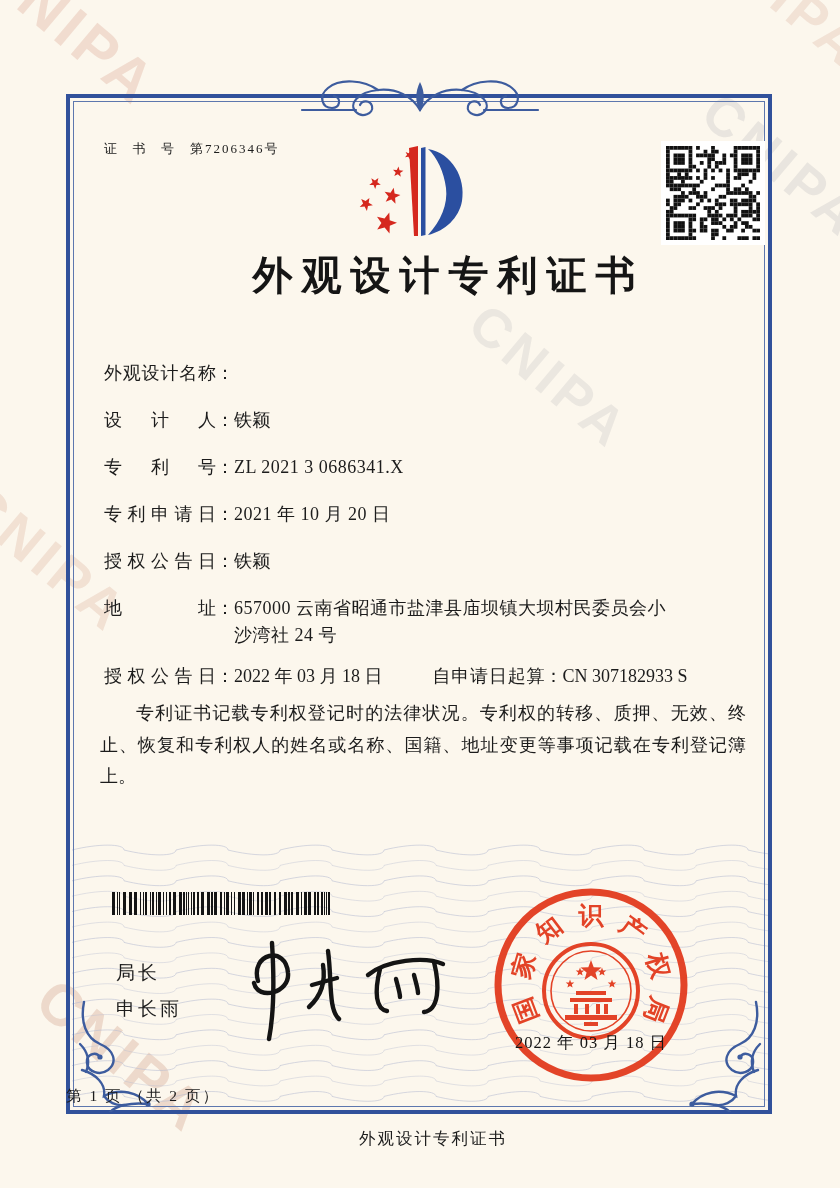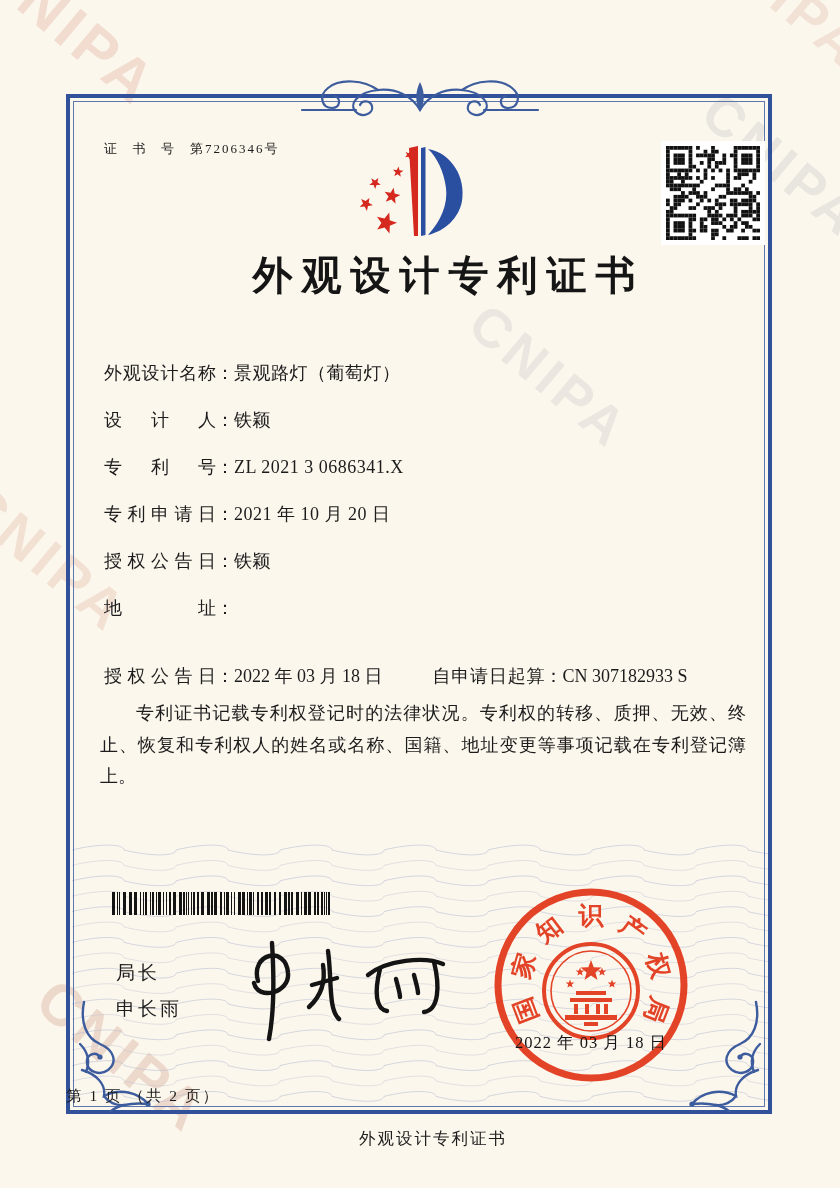--- a/index.html
+++ b/index.html
@@ -476,21 +476,20 @@
       <rect x="96" y="96" width="4" height="4" fill="#111"></rect>
     </svg>
 </div>
 
 <div class="page-title">外观设计专利证书</div>
 
 <div id="fields">
     <div class="frow">
       <span class="flbl">外观设计名称</span>
       <span class="fcolon">：</span>
-      <span class="fval">景观路灯（葡萄灯）</span>
     </div>
     <div class="frow">
       <span class="flbl">设计人</span>
       <span class="fcolon">：</span>
       <span class="fval">铁颖</span>
     </div>
     <div class="frow">
       <span class="flbl">专利号</span>
       <span class="fcolon">：</span>
       <span class="fval">ZL 2021 3 0686341.X</span>
@@ -501,20 +500,21 @@
       <span class="fval">2021 年 10 月 20 日</span>
     </div>
     <div class="frow">
       <span class="flbl">授权公告日</span>
       <span class="fcolon">：</span>
       <span class="fval">铁颖</span>
     </div>
     <div class="frow">
       <span class="flbl">地址</span>
       <span class="fcolon">：</span>
+      <span class="fval">657000 云南省昭通市盐津县庙坝镇大坝村民委员会小沙湾社 24 号</span>
     </div>
   </div>
 
 <div id="grant-row">
   <div class="g1">
     <span class="flbl">授权公告日</span>
       <span class="fcolon">：</span>
       <span>2022 年 03 月 18 日</span>
   </div>
   <div class="g2">

